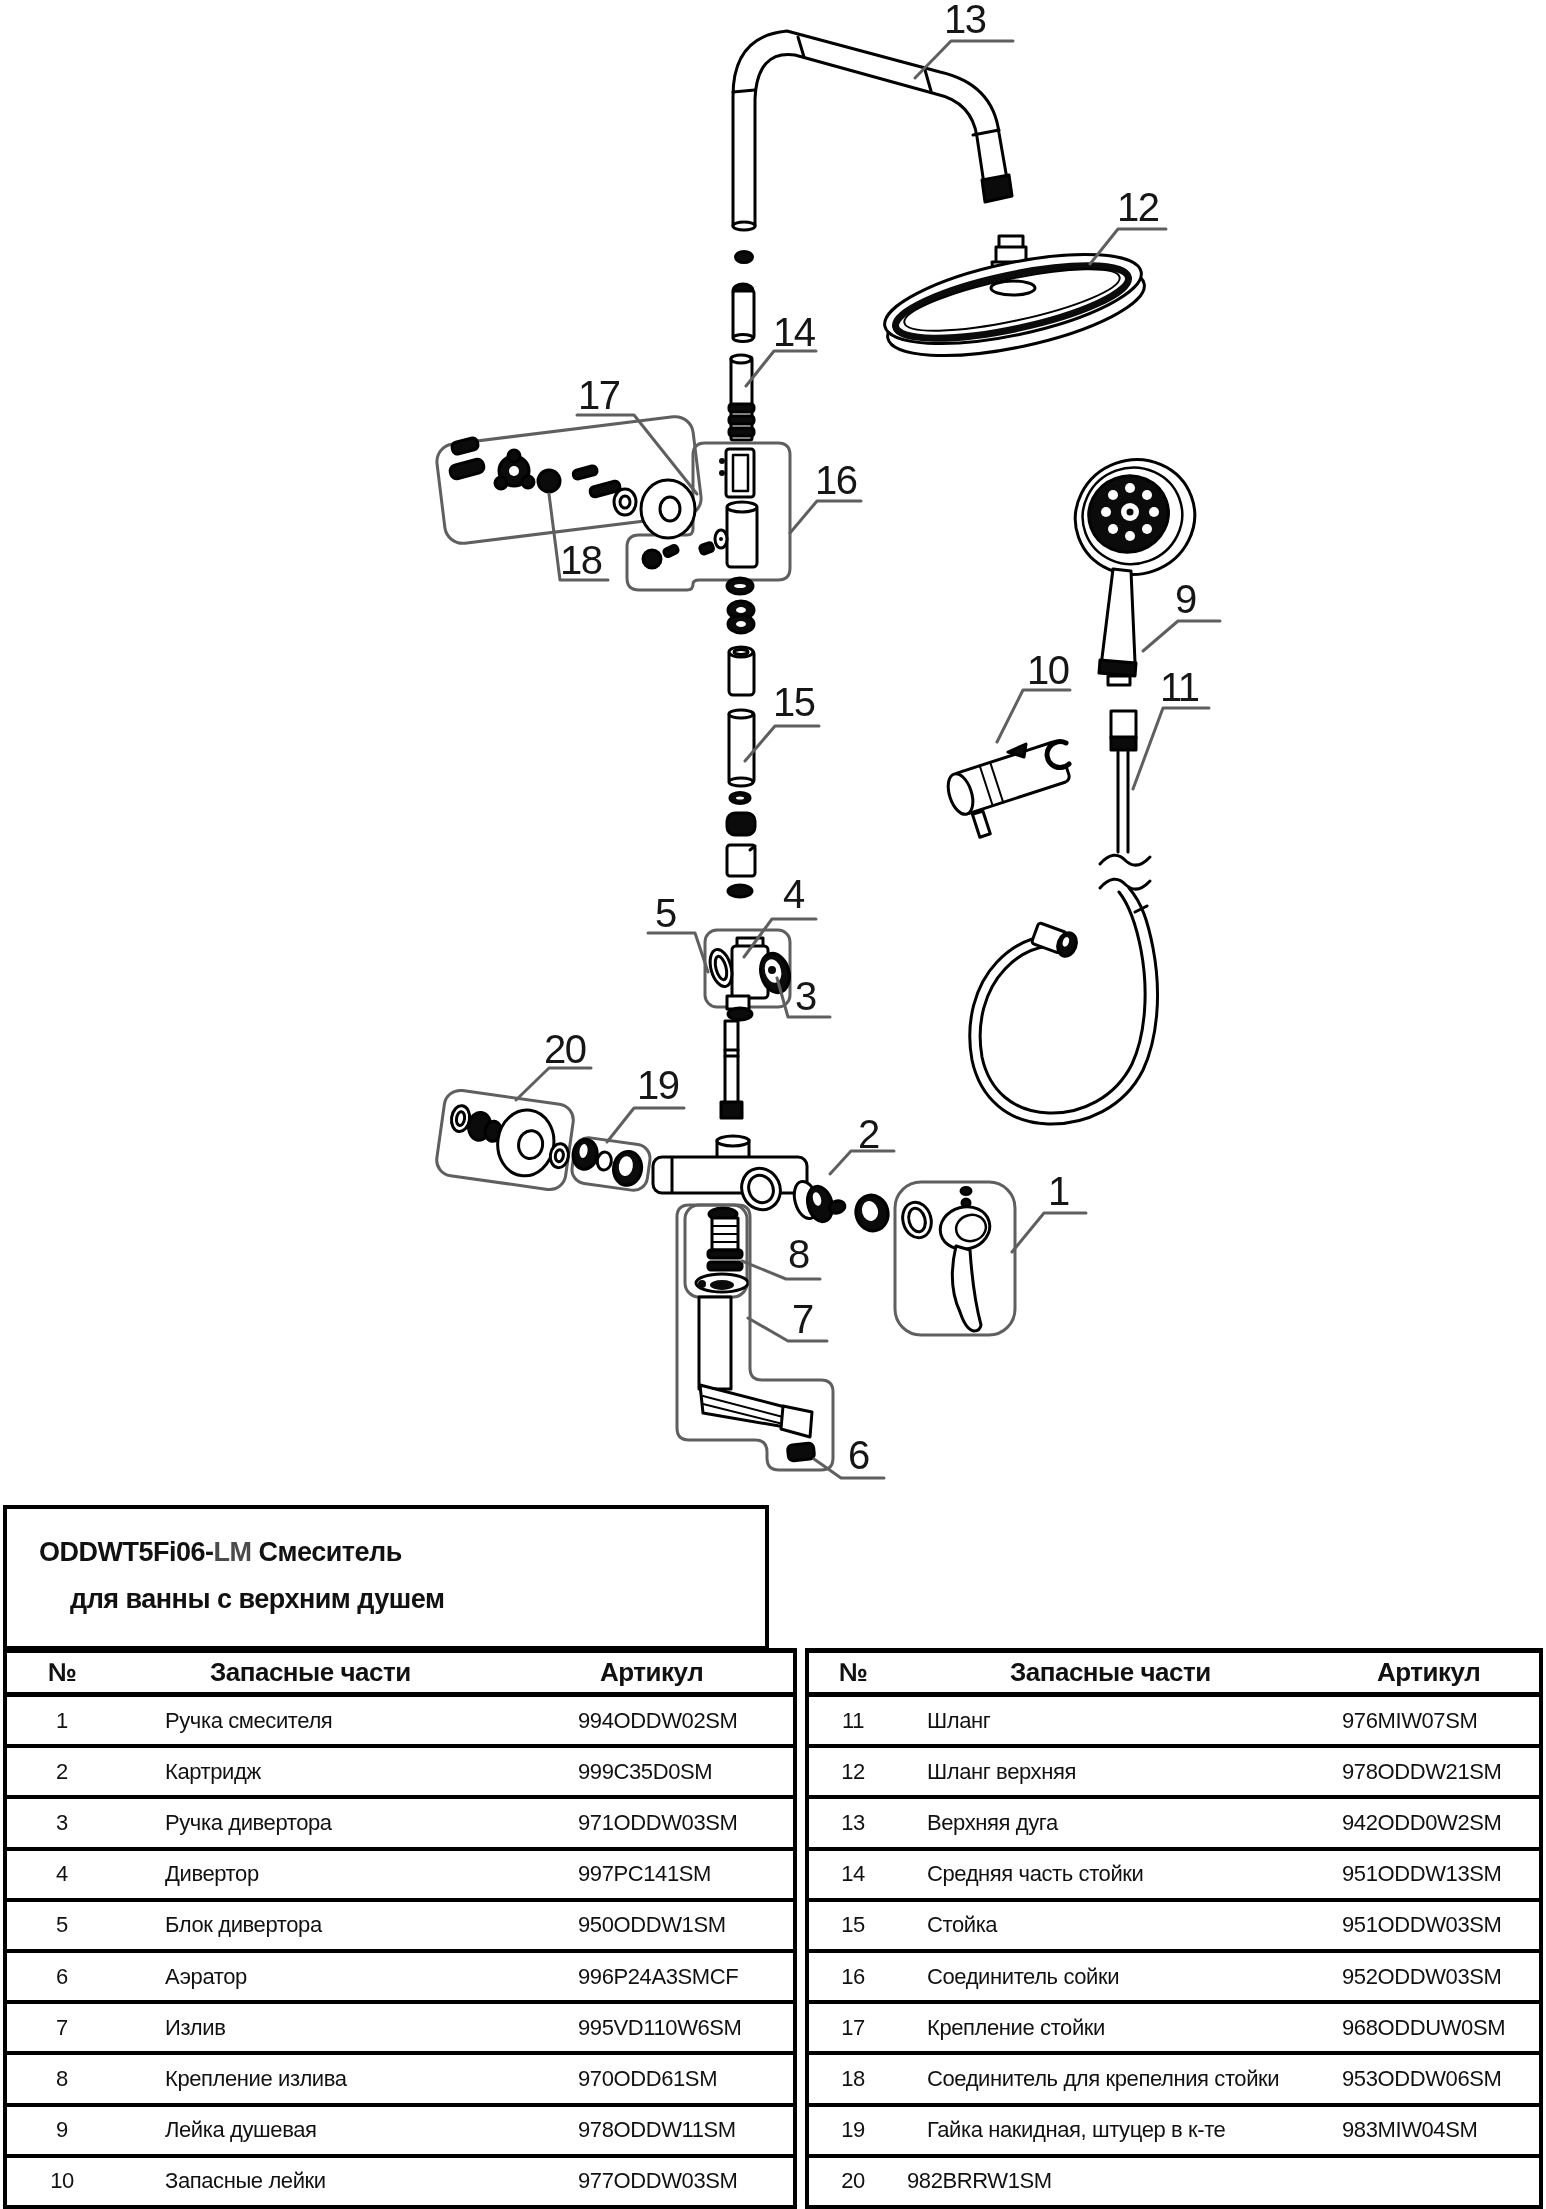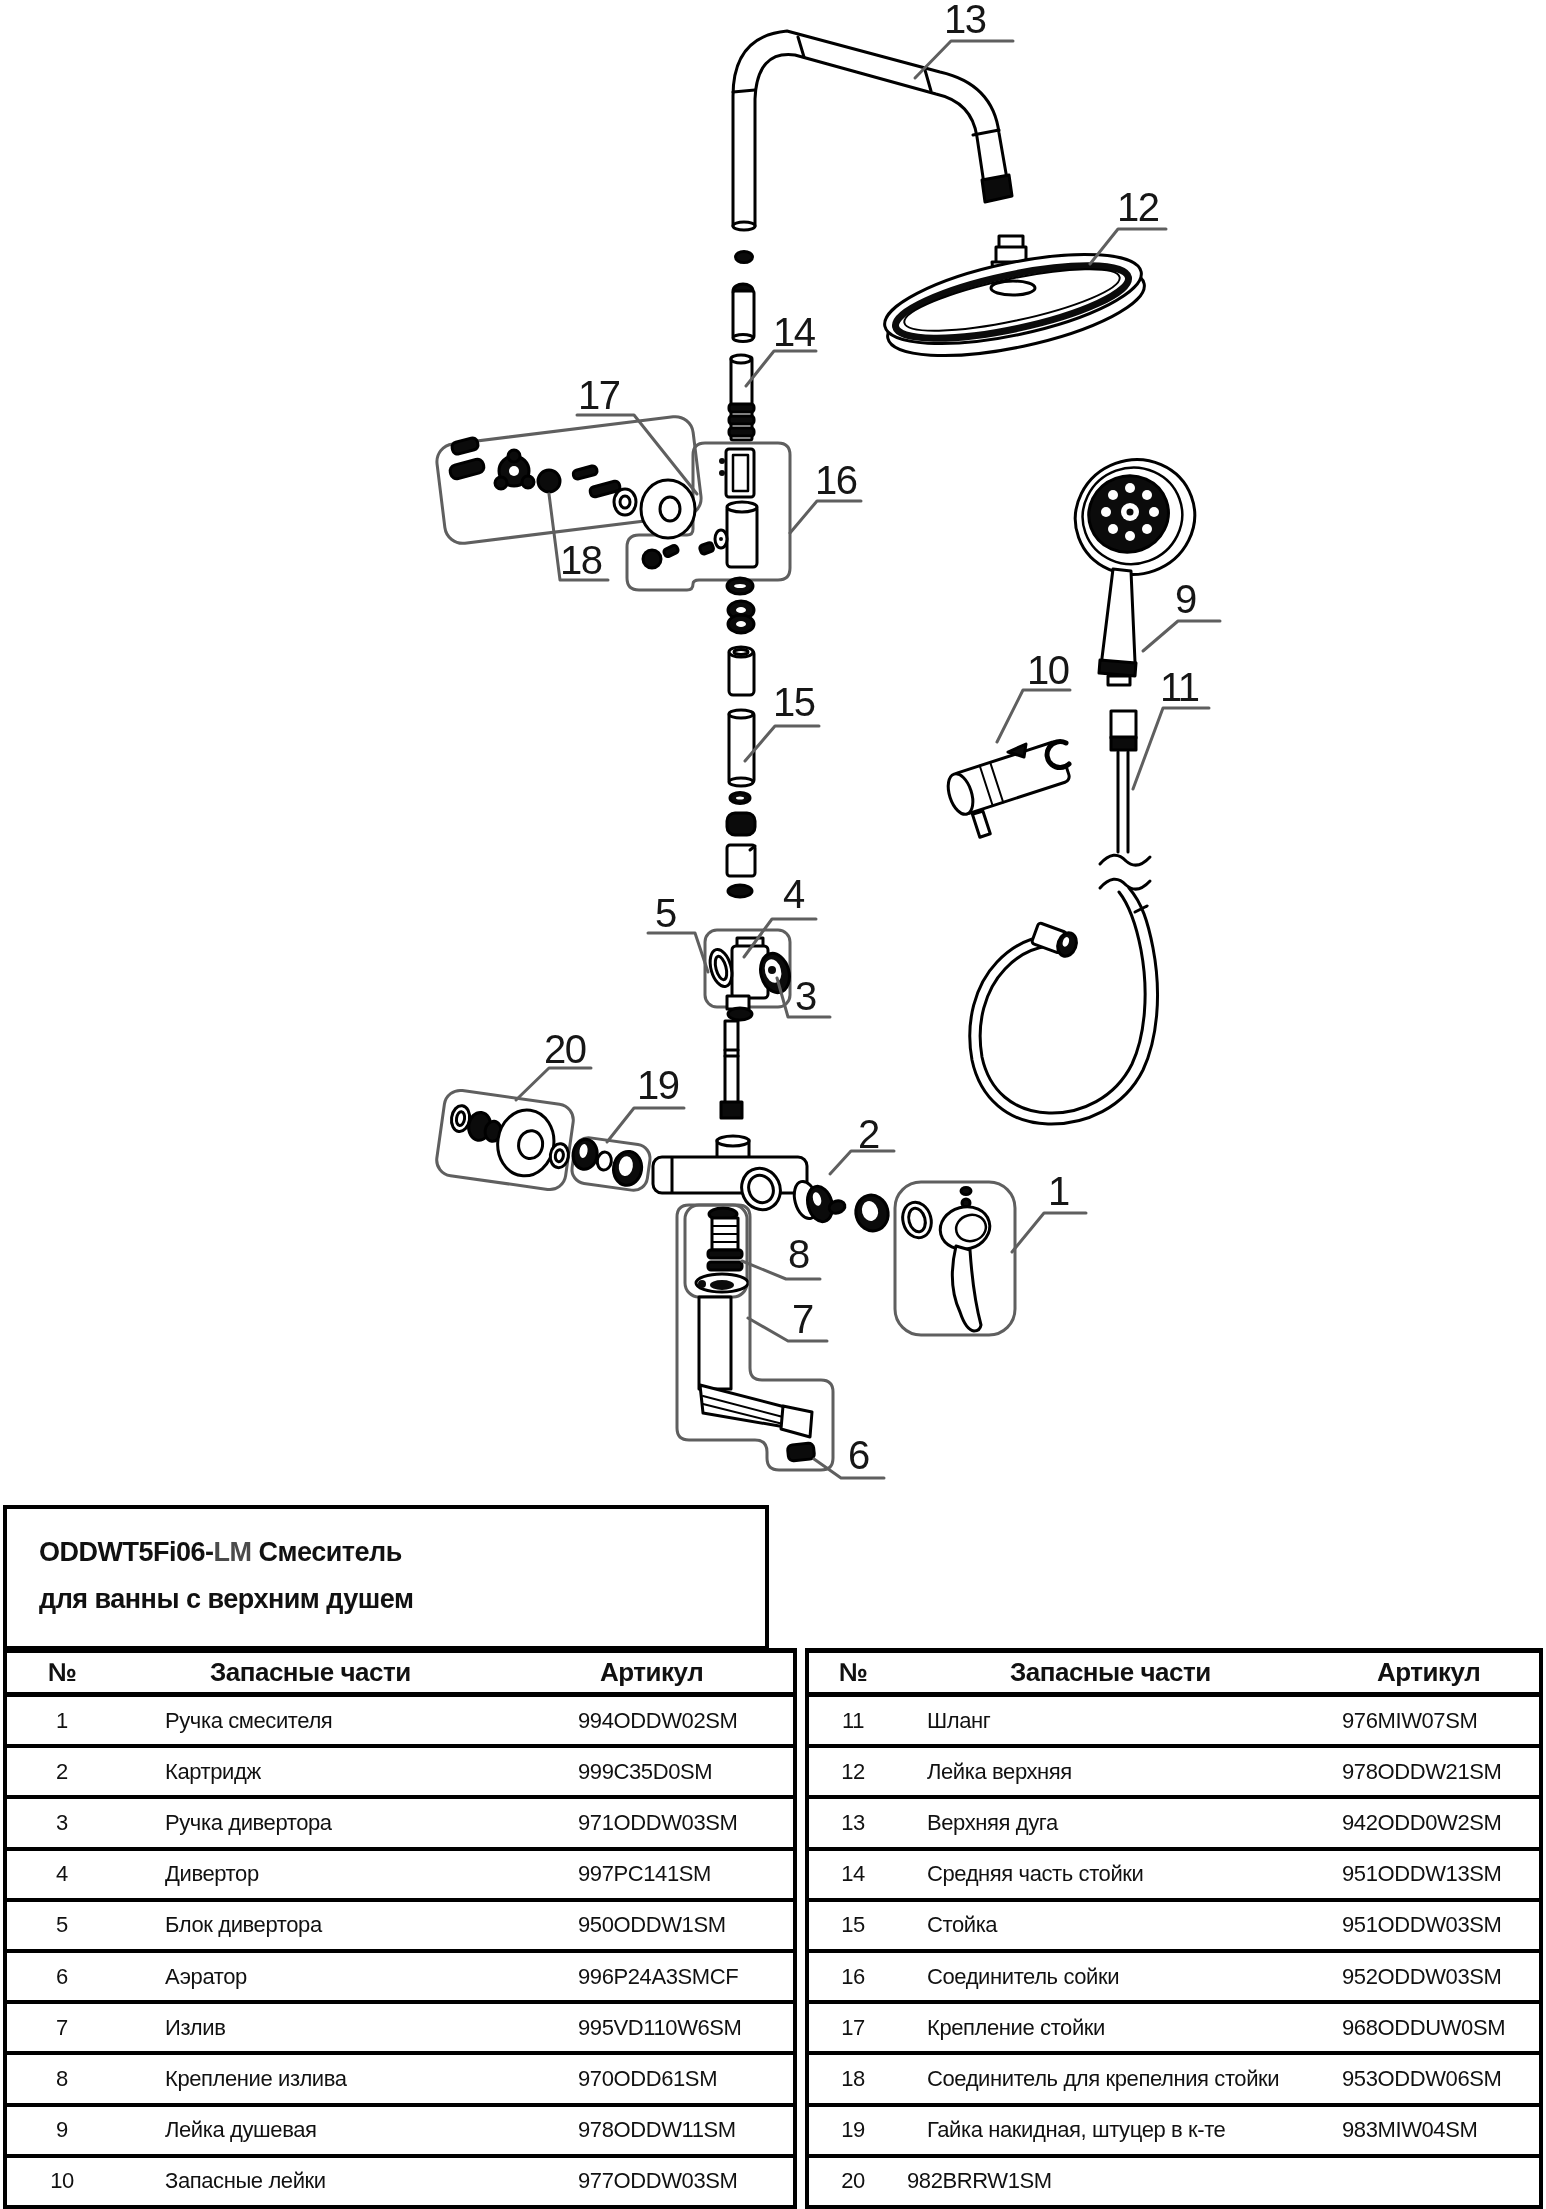--- a/index.html
+++ b/index.html
@@ -314,21 +314,21 @@
     <text class="cl" x="578" y="409">17</text>
     <text class="cl" x="560" y="574">18</text>
     <text class="cl" x="637" y="1099">19</text>
     <text class="cl" x="544" y="1063">20</text>
   </g>
 </svg>
 </div>
 
 <div class="title-box">
   <div class="t"><span>ODDWT5Fi06-</span><span class="code-suffix">LM</span><span> Смеситель</span></div>
-  <div class="t" style="padding-top:0;">для ванны с верхним душем</div>
+  <div class="t" style="padding-top:0;margin-left:31px;">для ванны с верхним душем</div>
 </div>
 
 <div class="tbl tbl-left">
   <div class="thead">
     <div class="c-num">№</div>
     <div class="c-part">Запасные части</div>
     <div class="c-art">Артикул</div>
   </div>
   <div class="trow">
       <div class="c-num">1</div>
@@ -388,21 +388,21 @@
     <div class="c-part">Запасные части</div>
     <div class="c-art">Артикул</div>
   </div>
   <div class="trow">
       <div class="c-num">11</div>
       <div class="c-part">Шланг</div>
       <div class="c-art">976MIW07SM</div>
     </div>
   <div class="trow">
       <div class="c-num">12</div>
-      <div class="c-part">Лейка верхняя</div>
+      <div class="c-part">Шланг верхняя</div>
       <div class="c-art">978ODDW21SM</div>
     </div>
   <div class="trow">
       <div class="c-num">13</div>
       <div class="c-part">Верхняя дуга</div>
       <div class="c-art">942ODD0W2SM</div>
     </div>
   <div class="trow">
       <div class="c-num">14</div>
       <div class="c-part">Средняя часть стойки</div>

